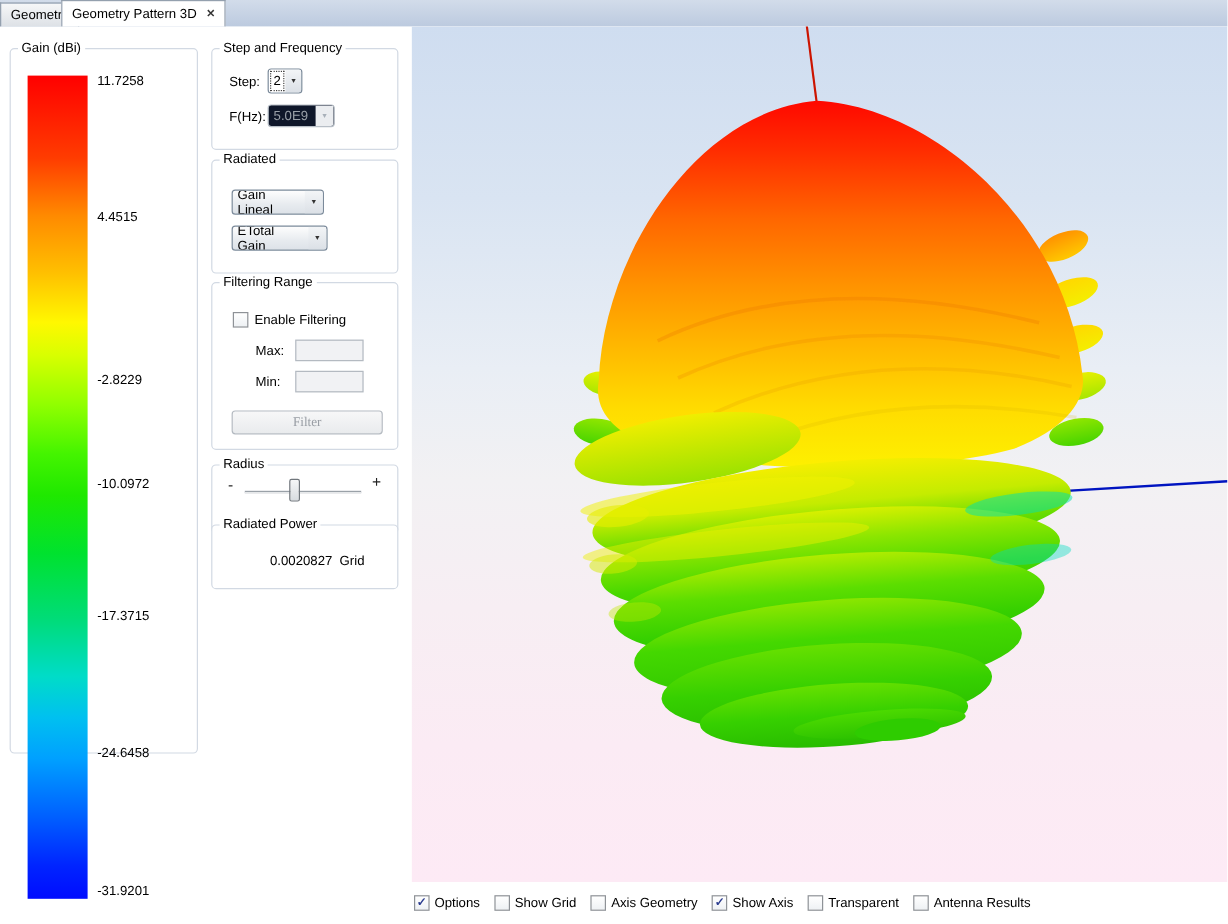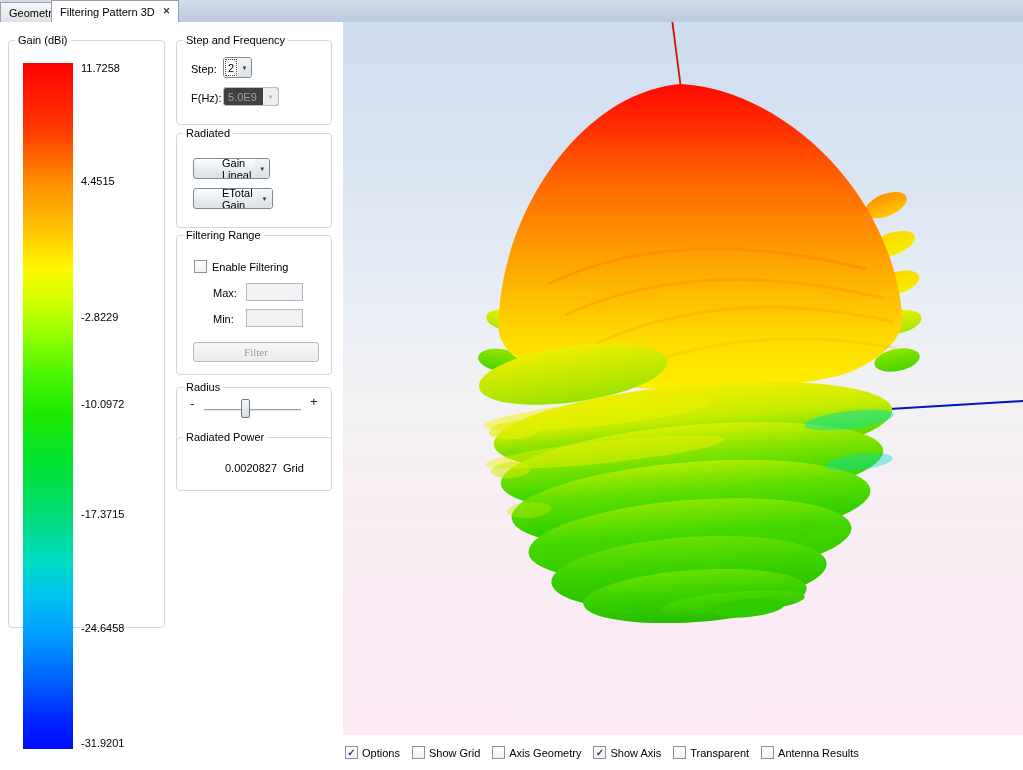--- a/index.html
+++ b/index.html
@@ -29,22 +29,22 @@
       #0024ff 96%, #000cff 100%); }
   .tick { position:absolute; left:72px; width:82px; white-space:nowrap; }
 
   
   .combo { position:absolute; display:flex; align-items:stretch; border:1px solid #7b8a9a;
            border-radius:3px; background:linear-gradient(#fdfdfd,#e7ebef 60%,#dde2e8); overflow:hidden; }
   .combo .val { flex:1; display:flex; align-items:center; padding:0 4px; background:#fff; }
   .combo.focused .val { outline:1px dotted #444; outline-offset:-2px; }
   .combo .arr { width:15px; display:flex; align-items:center; justify-content:center;
                 font-size:6px; color:#333; background:linear-gradient(#f3f5f7,#dbe0e6); }
-  .combo.btnstyle .val { background:transparent;margin-left:24px; }
-  .combo.disabled { border-color:#b7bec6; background:#404040; color:#9aa0a8; }
+  .combo.btnstyle .val { background:transparent; }
+  .combo.disabled { border-color:#b7bec6; background:#0f172a; color:#9aa0a8; }
   .combo.disabled .val { background:transparent; color:#9aa0a8; }
   .combo.disabled .arr { color:#a8b0b9; background:#ebedf0; }
 
   .tinput { position:absolute; border:1px solid #b4bac1; background:#f1f2f4; font:inherit;
             padding:0 3px; color:#777; }
   .btn-dis { position:absolute; border:1px solid #b4bac1; border-radius:3px; color:#989da4;
              background:linear-gradient(#f7f7f8,#e9ebed); display:flex; align-items:center; justify-content:center;font-family:Liberation Serif, serif; }
 
   .cb { width:13px; height:13px; border:1px solid #8e9297; background:linear-gradient(#ffffff,#eef1f4);
         display:inline-flex; align-items:center; justify-content:center; flex:0 0 13px;
@@ -67,21 +67,21 @@
 </head>
 <body>
 
 <div class="screen">
 
   <div class="tabbar">
     <div class="tab inactive">
       <span>Geometry</span>
     </div>
     <div class="tab active">
-      <span>Filtering Pattern 3D</span>
+      <span>Geometry Pattern 3D</span>
       <span class="close">✕</span>
     </div>
   </div>
 
   <div class="group" style="left:8px; top:40px; width:157px; height:588px;">
     <span class="gtitle">Gain (dBi)</span>
     <div class="colorbar"></div>
     <span class="tick" style="top:21px;">11.7258</span>
     <span class="tick" style="top:134px;">4.4515</span>
     <span class="tick" style="top:246px;margin-top:24px;">-2.8229</span>

